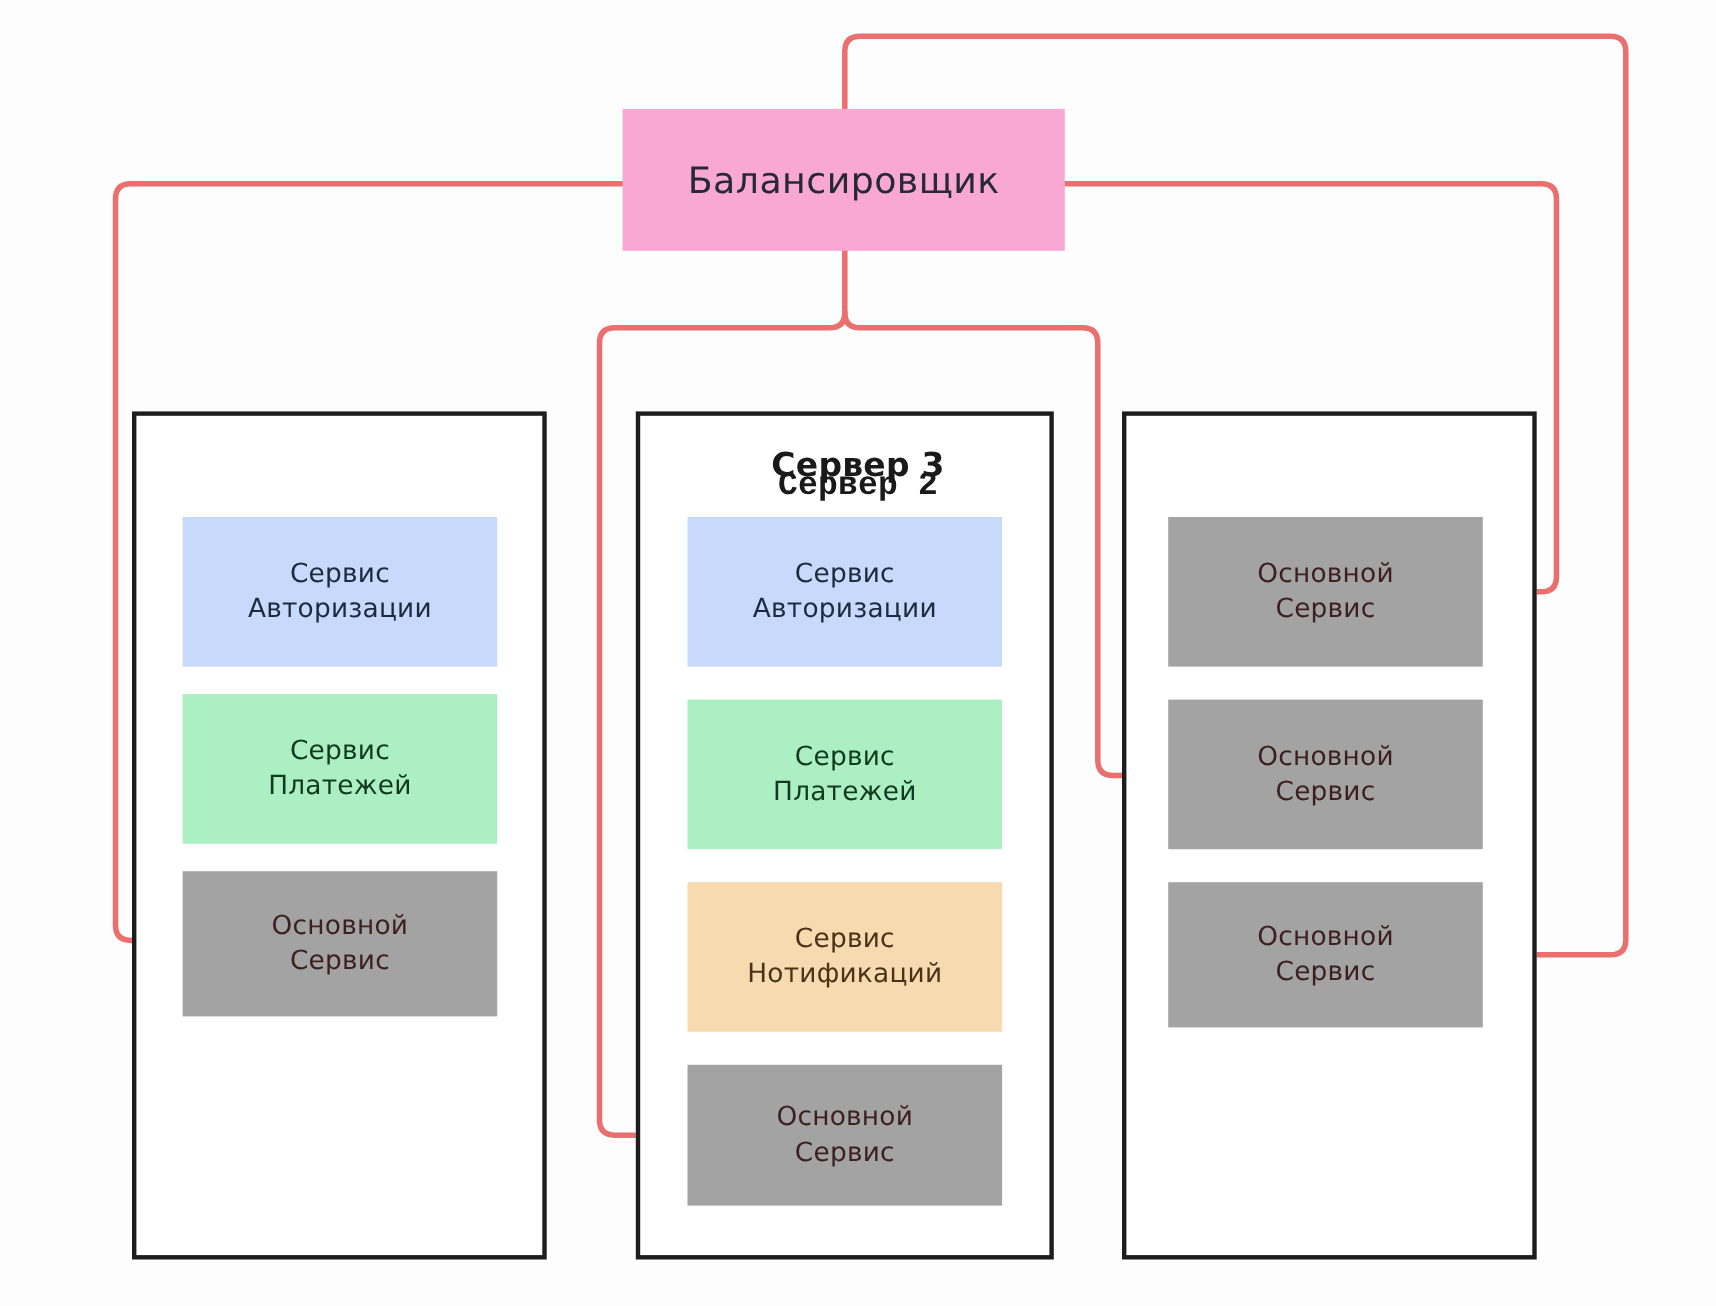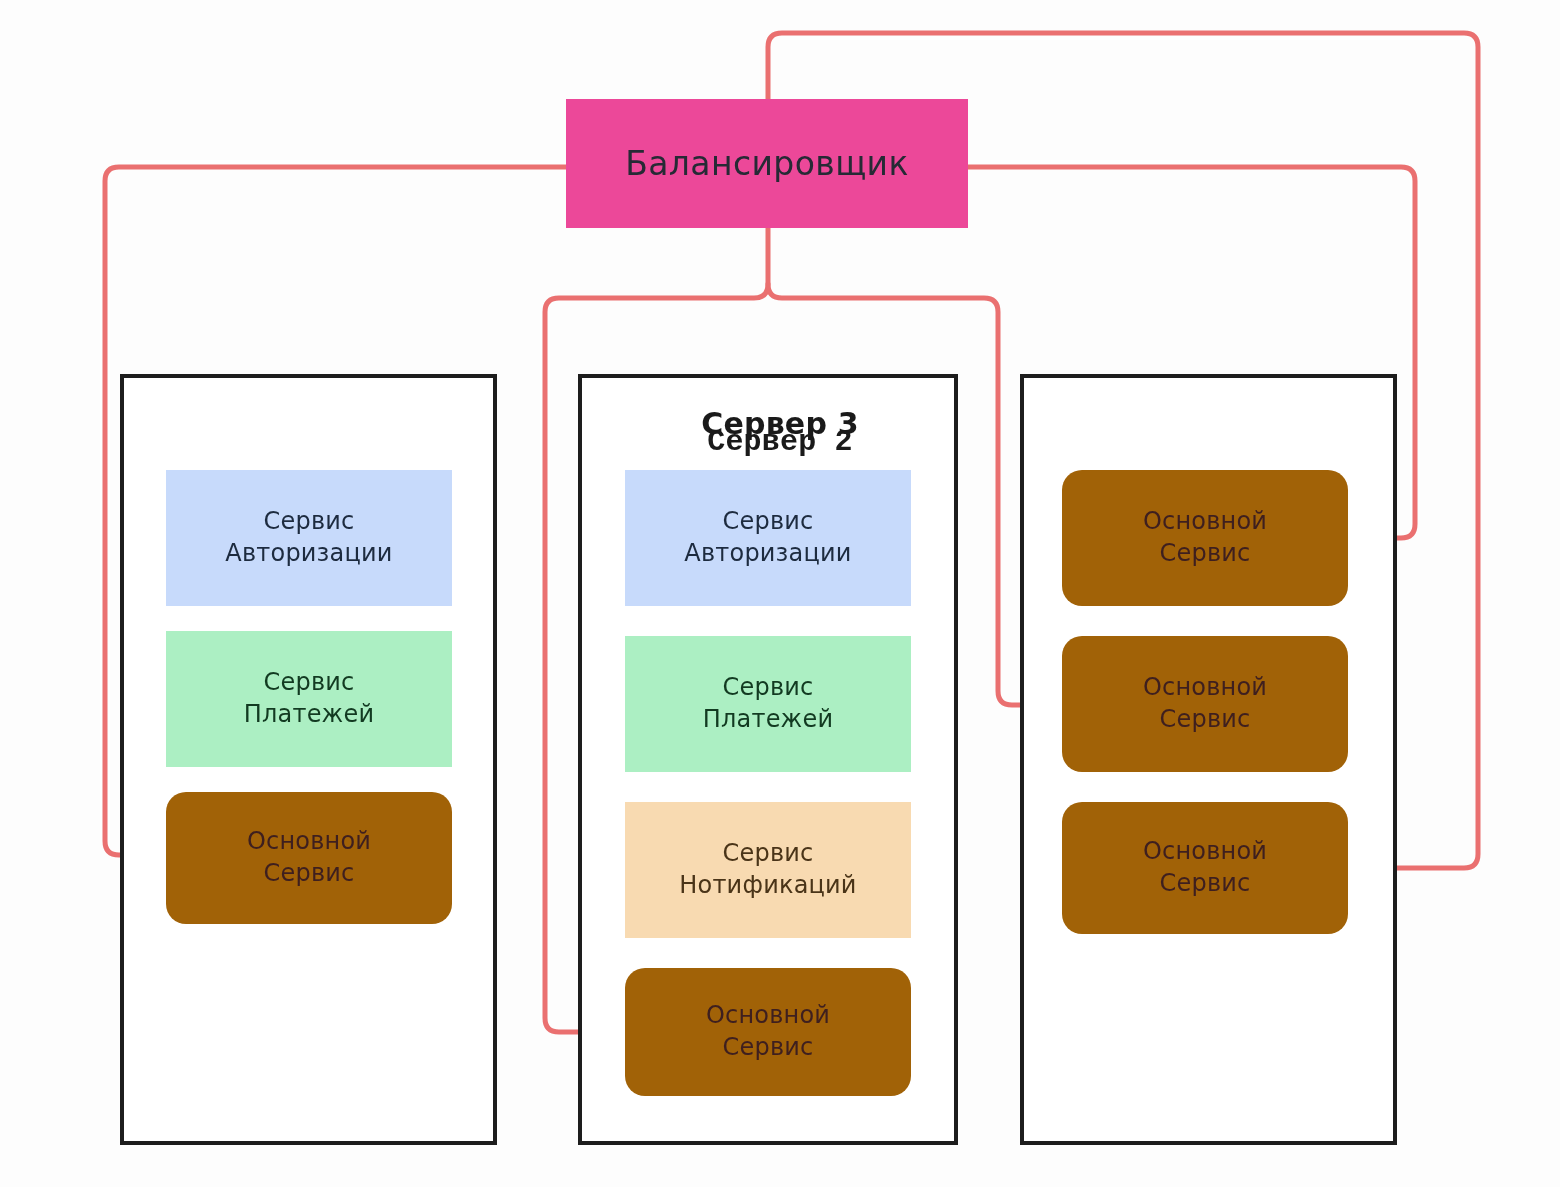--- a/index.html
+++ b/index.html
@@ -32,21 +32,21 @@
     display: flex;
     align-items: center;
     justify-content: center;
     text-align: center;
   }
   .balancer {
     left: 566px;
     top: 99px;
     width: 402px;
     height: 129px;
-    background: #ec4899;
+    background: #f9a8d4;
     color: #262a35;
     font-size: 33px;
     font-weight: 400;
     letter-spacing: 0.4px;
   }
   .server-frame {
     position: absolute;
     box-sizing: border-box;
     border: 4px solid #1d1d1d;
     background: #ffffff;
@@ -77,21 +77,21 @@
     align-items: center;
     justify-content: center;
     font-size: 24px;
     line-height: 1.32;
     letter-spacing: 0.2px;
     white-space: pre-line;
   }
   .svc-auth   { background: #C7DAFB; color: #1d2b3f; }
   .svc-pay    { background: #ACEFC3; color: #123a21; }
   .svc-notif  { background: #F8DAB1; color: #4a3418; }
-  .svc-main   { background: #a16207; color: #3e1f1f; border-radius: 20px; }
+  .svc-main   { background: #a3a3a3; color: #3e1f1f; }
 
   
   .b-s1-auth  { left: 166px; top: 470px; width: 286px; height: 136px; }
   .b-s1-pay   { left: 166px; top: 631px; width: 286px; height: 136px; }
   .b-s1-main  { left: 166px; top: 792px; width: 286px; height: 132px; }
 
   
   .b-s2-auth  { left: 625px; top: 470px; width: 286px; height: 136px; }
   .b-s2-pay   { left: 625px; top: 636px; width: 286px; height: 136px; }
   .b-s2-notif { left: 625px; top: 802px; width: 286px; height: 136px; }

